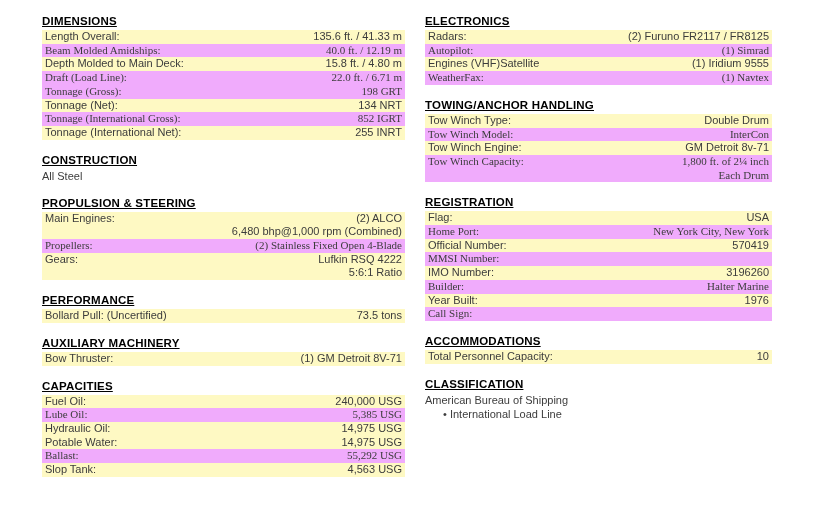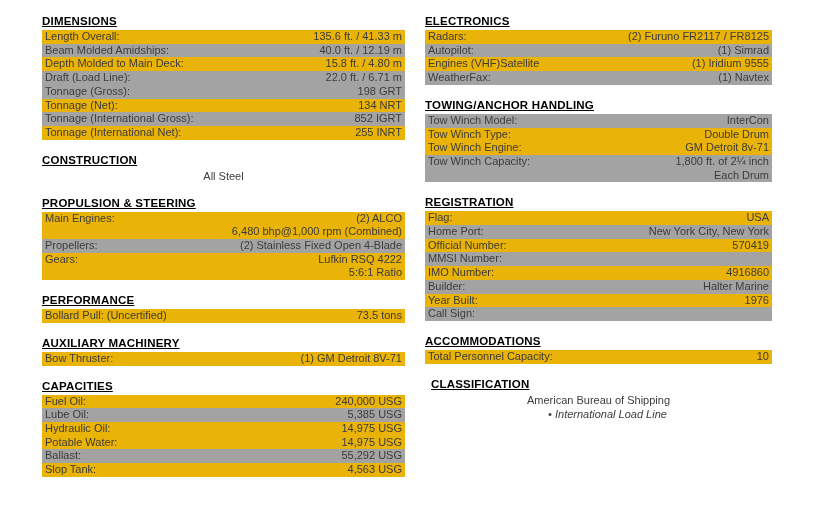--- a/index.html
+++ b/index.html
@@ -28,27 +28,27 @@
   .rows { width: 100%; }
   .row {
     display: flex;
     justify-content: space-between;
     align-items: flex-start;
     padding: 0 3px;
     line-height: 13.7px;
   }
   .row .label { white-space: nowrap; padding-right: 6px; }
   .row .value { flex: 1; text-align: right; }
-  .shade-dark  { background: #eab308; }
-  .shade-light { background: #a3a3a3; }
-
-  .text-line { line-height: 14px; text-align: center; }
-  .text-line.indented { padding-left: 18px; font-style: italic; }
-
-  .section-classification h2 { margin-left: 6px; }
+  .shade-dark  { background: #fef9c3; }
+  .shade-light { background: #f0abfc; font-family: Liberation Serif, serif; }
+
+  .text-line { line-height: 14px; }
+  .text-line.indented { padding-left: 18px; }
+
+  .section-classification h2 { margin-left: 0; }
 </style>
 </head>
 <body>
 
 <div class="page">
   <div class="col col-left">
       <section class="section section-dimensions">
         <h2>DIMENSIONS</h2>
         <div class="rows">
           <div class="row shade-dark">
@@ -220,30 +220,30 @@
             <span class="label">WeatherFax:</span>
             <span class="value">
               <div class="value-line">(1) Navtex</div>
             </span>
           </div>
         </div>
       </section>
       <section class="section section-towing-anchor-handling">
         <h2>TOWING/ANCHOR HANDLING</h2>
         <div class="rows">
+          <div class="row shade-dark">
+            <span class="label">Tow Winch Type:</span>
+            <span class="value">
+              <div class="value-line">Double Drum</div>
+            </span>
+          </div>
           <div class="row shade-light">
             <span class="label">Tow Winch Model:</span>
             <span class="value">
               <div class="value-line">InterCon</div>
-            </span>
-          </div>
-          <div class="row shade-dark">
-            <span class="label">Tow Winch Type:</span>
-            <span class="value">
-              <div class="value-line">Double Drum</div>
             </span>
           </div>
           <div class="row shade-dark">
             <span class="label">Tow Winch Engine:</span>
             <span class="value">
               <div class="value-line">GM Detroit 8v-71</div>
             </span>
           </div>
           <div class="row shade-light">
             <span class="label">Tow Winch Capacity:</span>
@@ -274,21 +274,21 @@
             <span class="value">
               <div class="value-line">570419</div>
             </span>
           </div>
           <div class="row shade-light">
             <span class="label">MMSI Number:</span>
           </div>
           <div class="row shade-dark">
             <span class="label">IMO Number:</span>
             <span class="value">
-              <div class="value-line">4916860</div>
+              <div class="value-line">3196260</div>
             </span>
           </div>
           <div class="row shade-light">
             <span class="label">Builder:</span>
             <span class="value">
               <div class="value-line">Halter Marine</div>
             </span>
           </div>
           <div class="row shade-dark">
             <span class="label">Year Built:</span>

